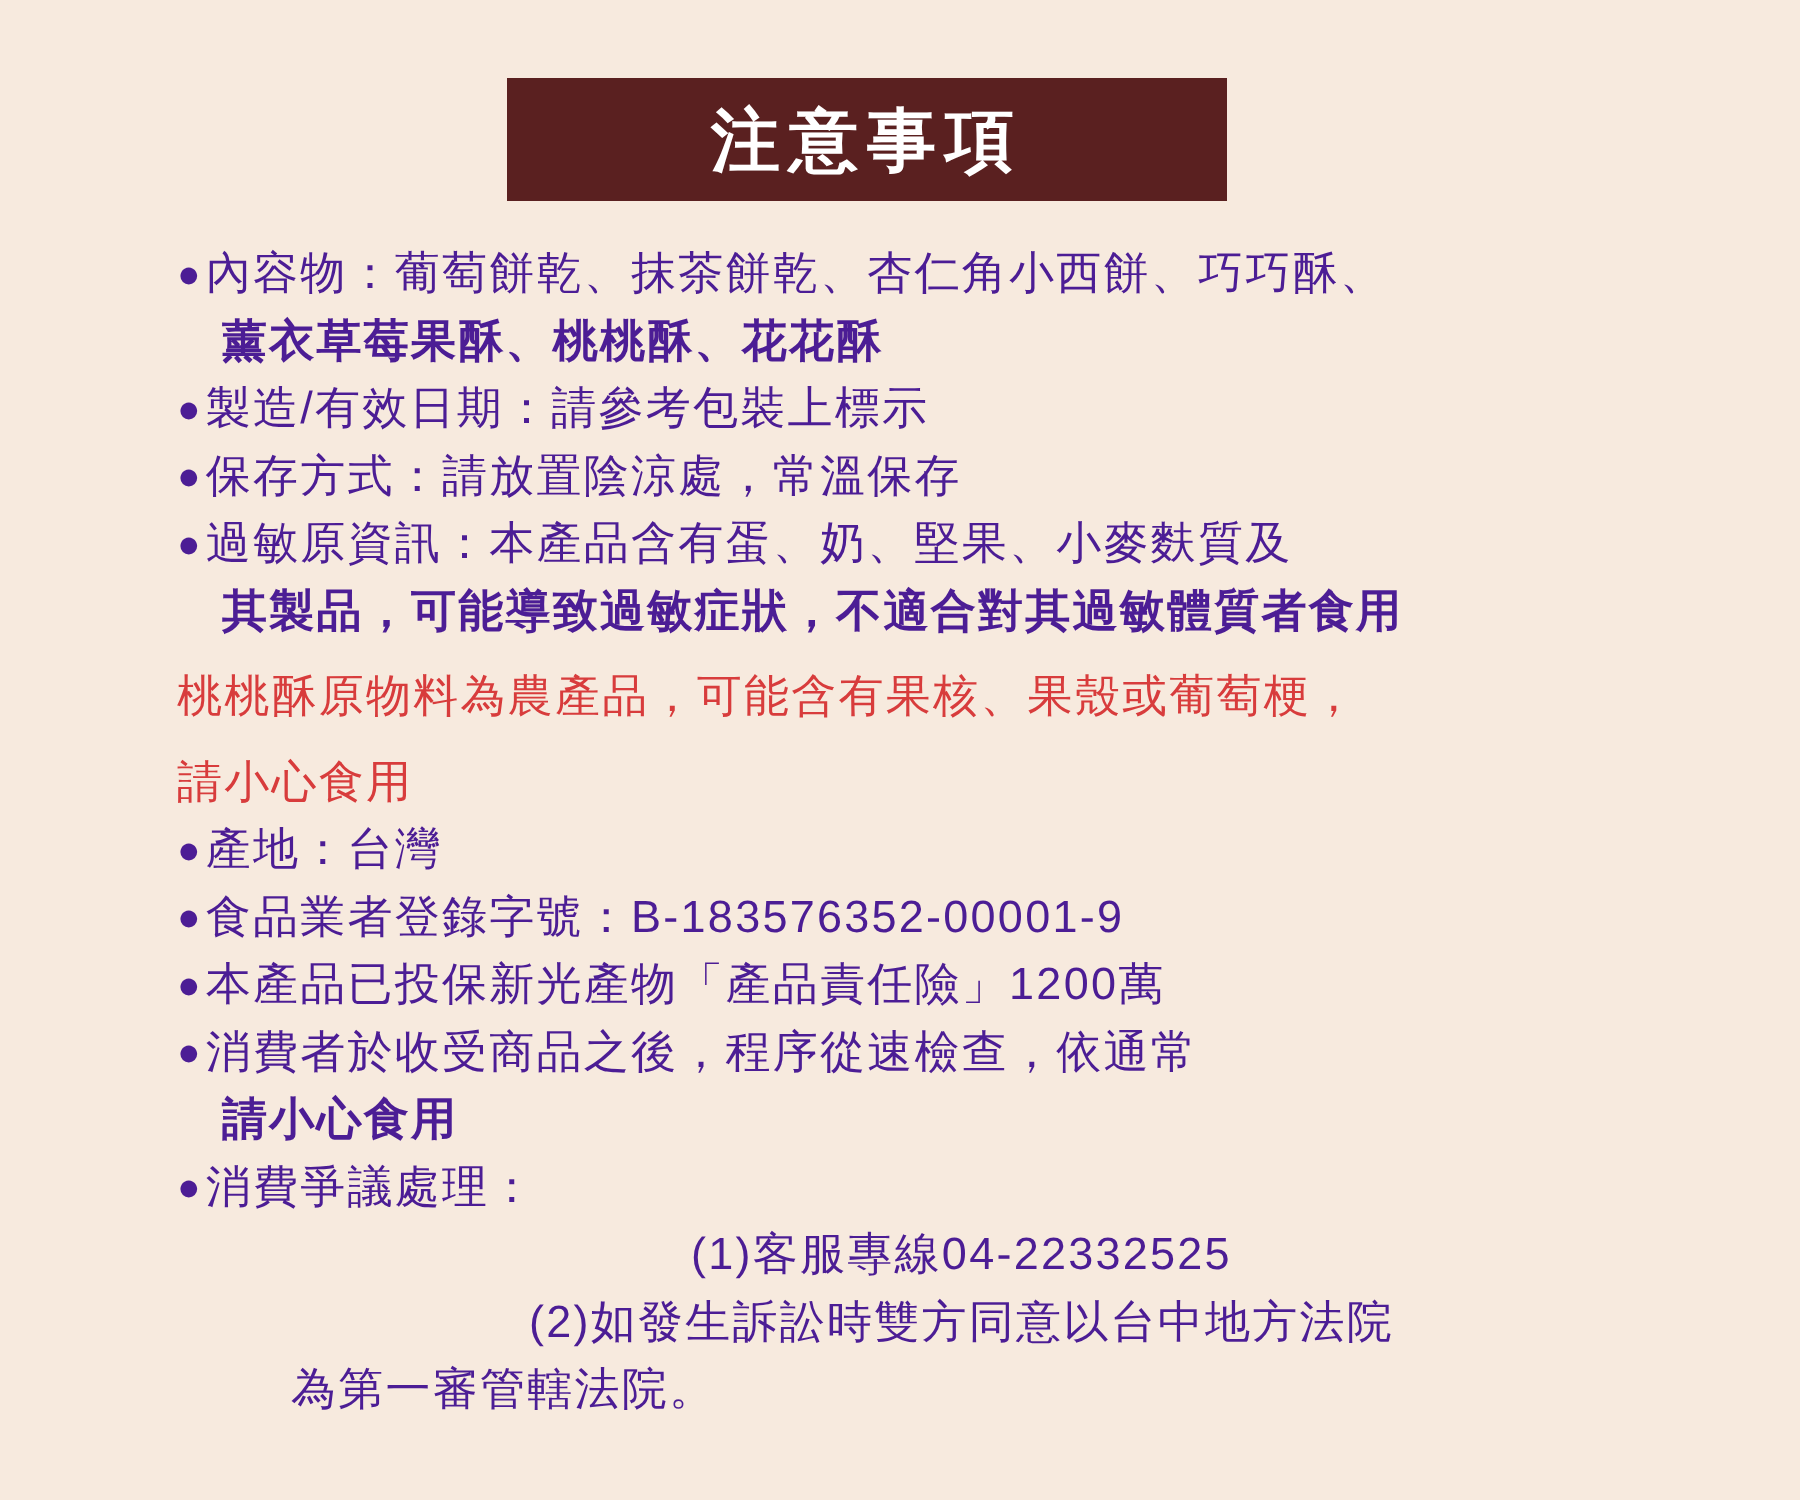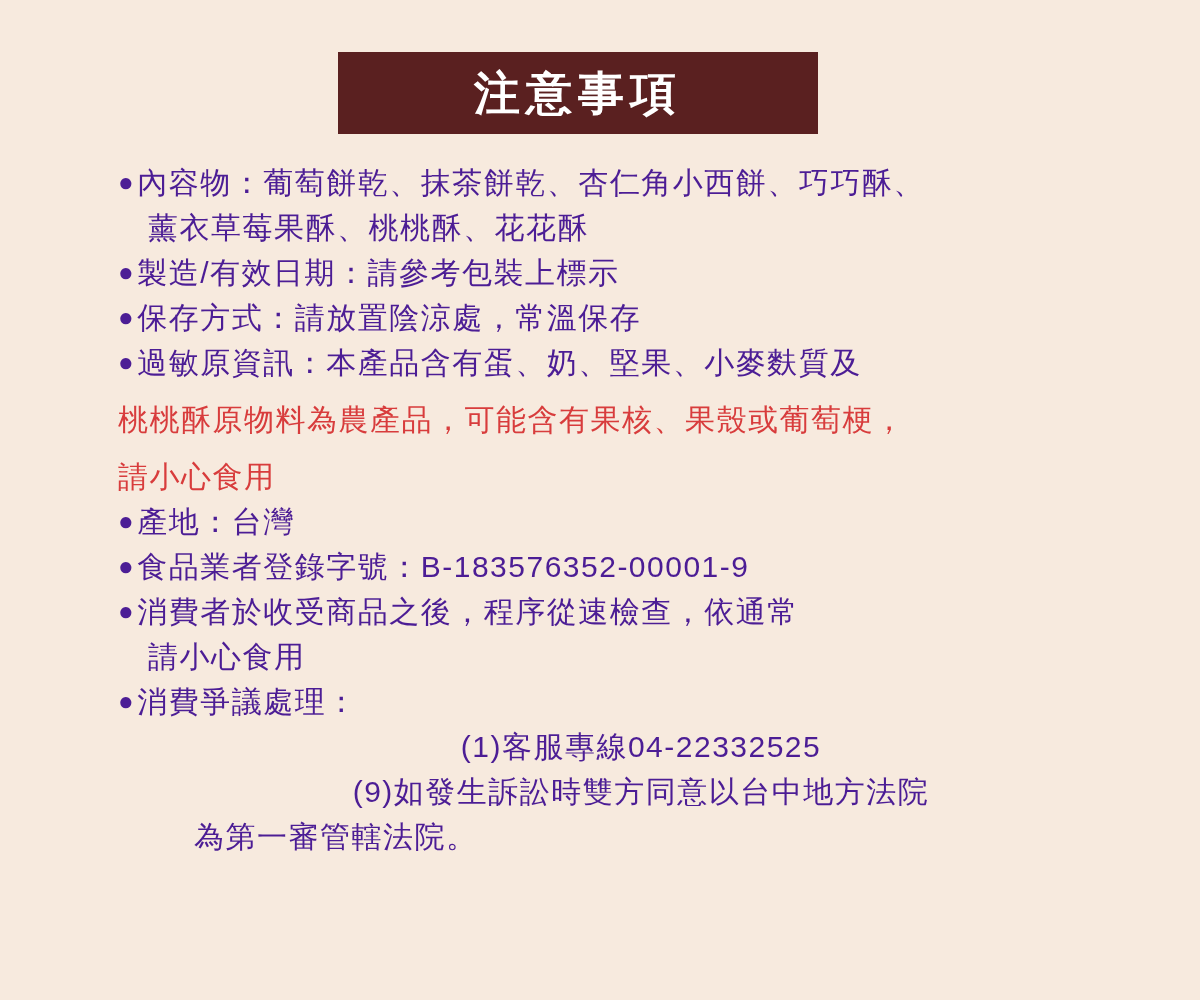--- a/index.html
+++ b/index.html
@@ -58,20 +58,21 @@
     letter-spacing: 1.5px;
     white-space: nowrap;
   }
 
   .line.bullet {
     padding-left: 0;
     text-indent: 0;
   }
   .line.cont {
     padding-left: 30px;
+    font-weight: bold;
   }
   .line.cont2 {
     padding-left: 46px;
     text-align: center;
   }
   .line.cont3 {
     padding-left: 76px;
   }
   .line.warn {
     color: #d83c3c;
@@ -94,25 +95,27 @@
   <div class="title-bar">
     <div class="title-text">注意事項</div>
   </div>
 
   <div class="notice-list">
       <div class="line bullet"><span class="bullet-dot">●</span><span>內容物：葡萄餅乾、抹茶餅乾、杏仁角小西餅、巧巧酥、</span></div>
       <div class="line cont"><span>薰衣草莓果酥、桃桃酥、花花酥</span></div>
       <div class="line bullet"><span class="bullet-dot">●</span><span>製造/有效日期：請參考包裝上標示</span></div>
       <div class="line bullet"><span class="bullet-dot">●</span><span>保存方式：請放置陰涼處，常溫保存</span></div>
       <div class="line bullet"><span class="bullet-dot">●</span><span>過敏原資訊：本產品含有蛋、奶、堅果、小麥麩質及</span></div>
+      <div class="line cont"><span>其製品，可能導致過敏症狀，不適合對其過敏體質者食用</span></div>
       <div class="line warn"><span>桃桃酥原物料為農產品，可能含有果核、果殼或葡萄梗，</span></div>
       <div class="line warn"><span>請小心食用</span></div>
       <div class="line bullet"><span class="bullet-dot">●</span><span>產地：台灣</span></div>
       <div class="line bullet"><span class="bullet-dot">●</span><span>食品業者登錄字號：B-183576352-00001-9</span></div>
+      <div class="line bullet"><span class="bullet-dot">●</span><span>本產品已投保新光產物「產品責任險」1200萬</span></div>
       <div class="line bullet"><span class="bullet-dot">●</span><span>消費者於收受商品之後，程序從速檢查，依通常</span></div>
       <div class="line cont"><span>請小心食用</span></div>
       <div class="line bullet"><span class="bullet-dot">●</span><span>消費爭議處理：</span></div>
       <div class="line cont2"><span>(1)客服專線04-22332525</span></div>
-      <div class="line cont2"><span>(9)如發生訴訟時雙方同意以台中地方法院</span></div>
+      <div class="line cont2"><span>(2)如發生訴訟時雙方同意以台中地方法院</span></div>
       <div class="line cont3"><span>為第一審管轄法院。</span></div>
     </div>
 
 </div>
 
 </body></html>

